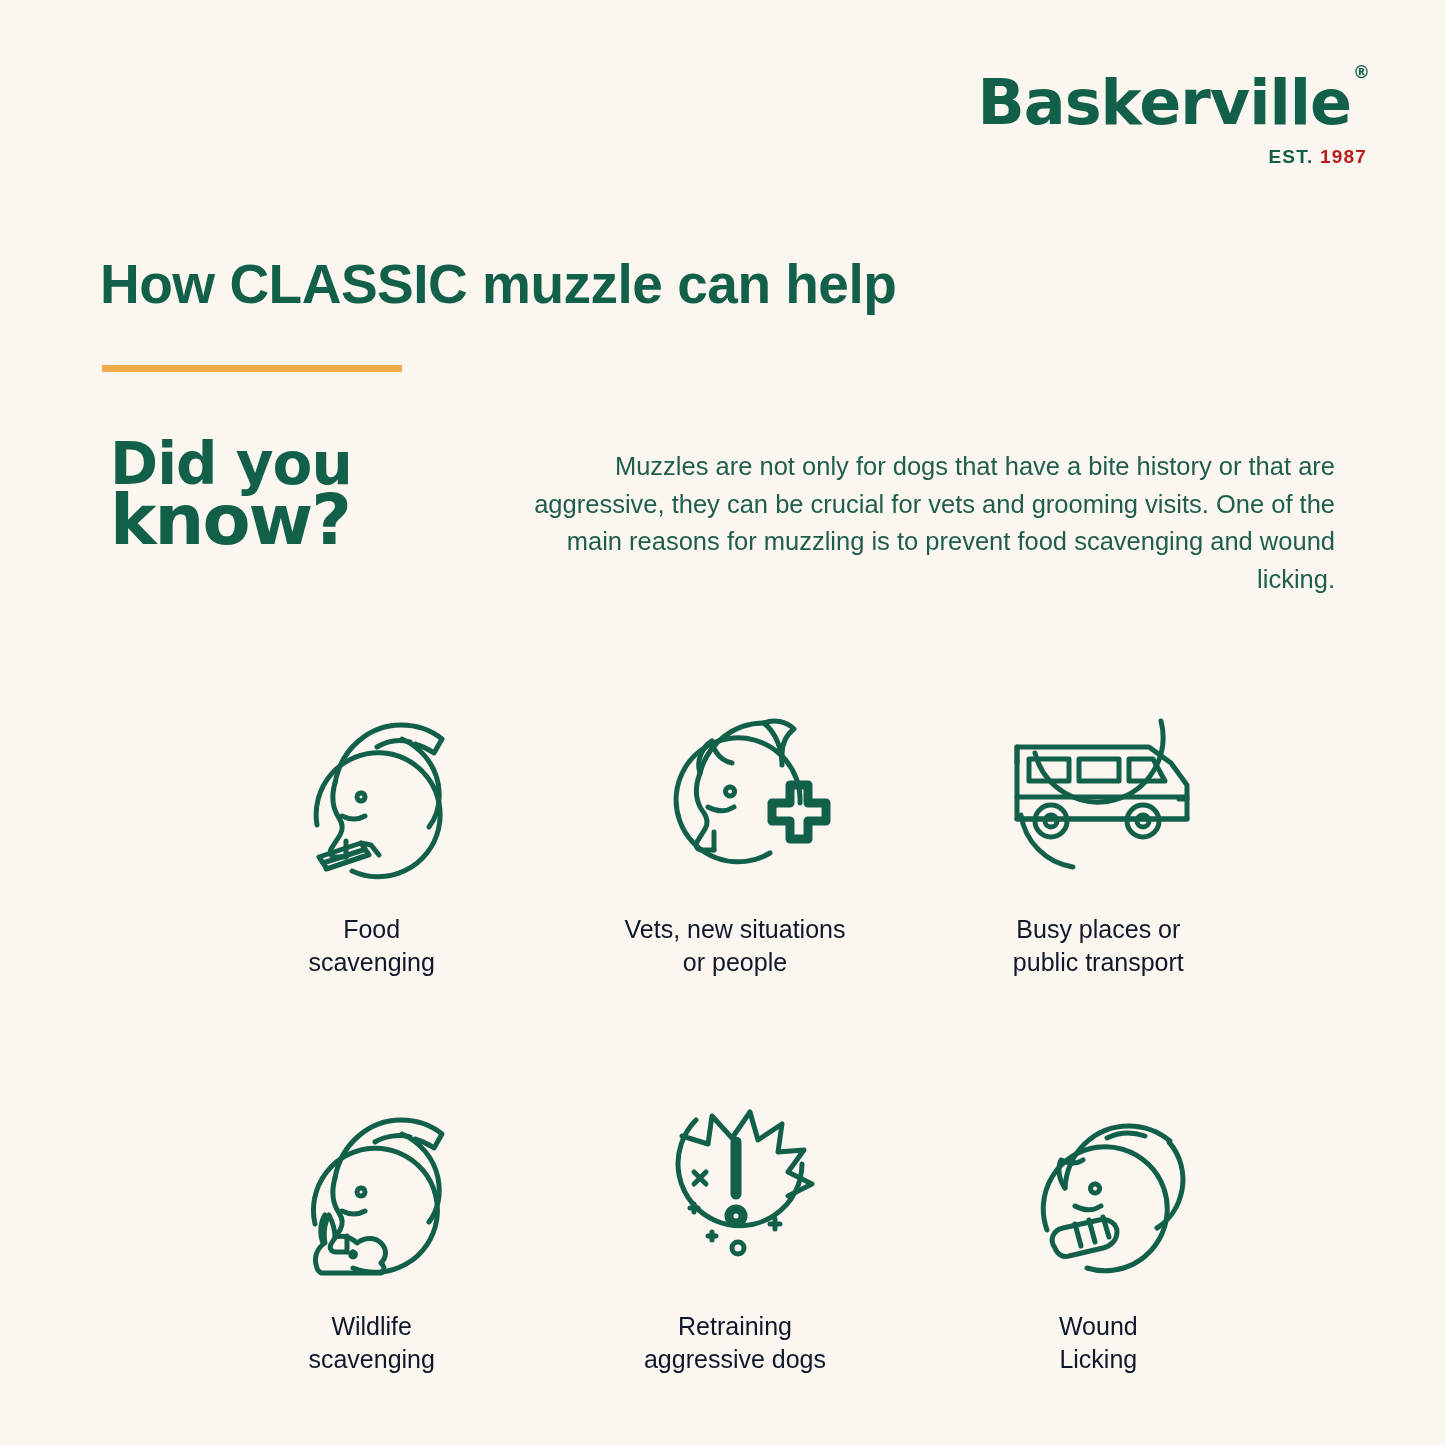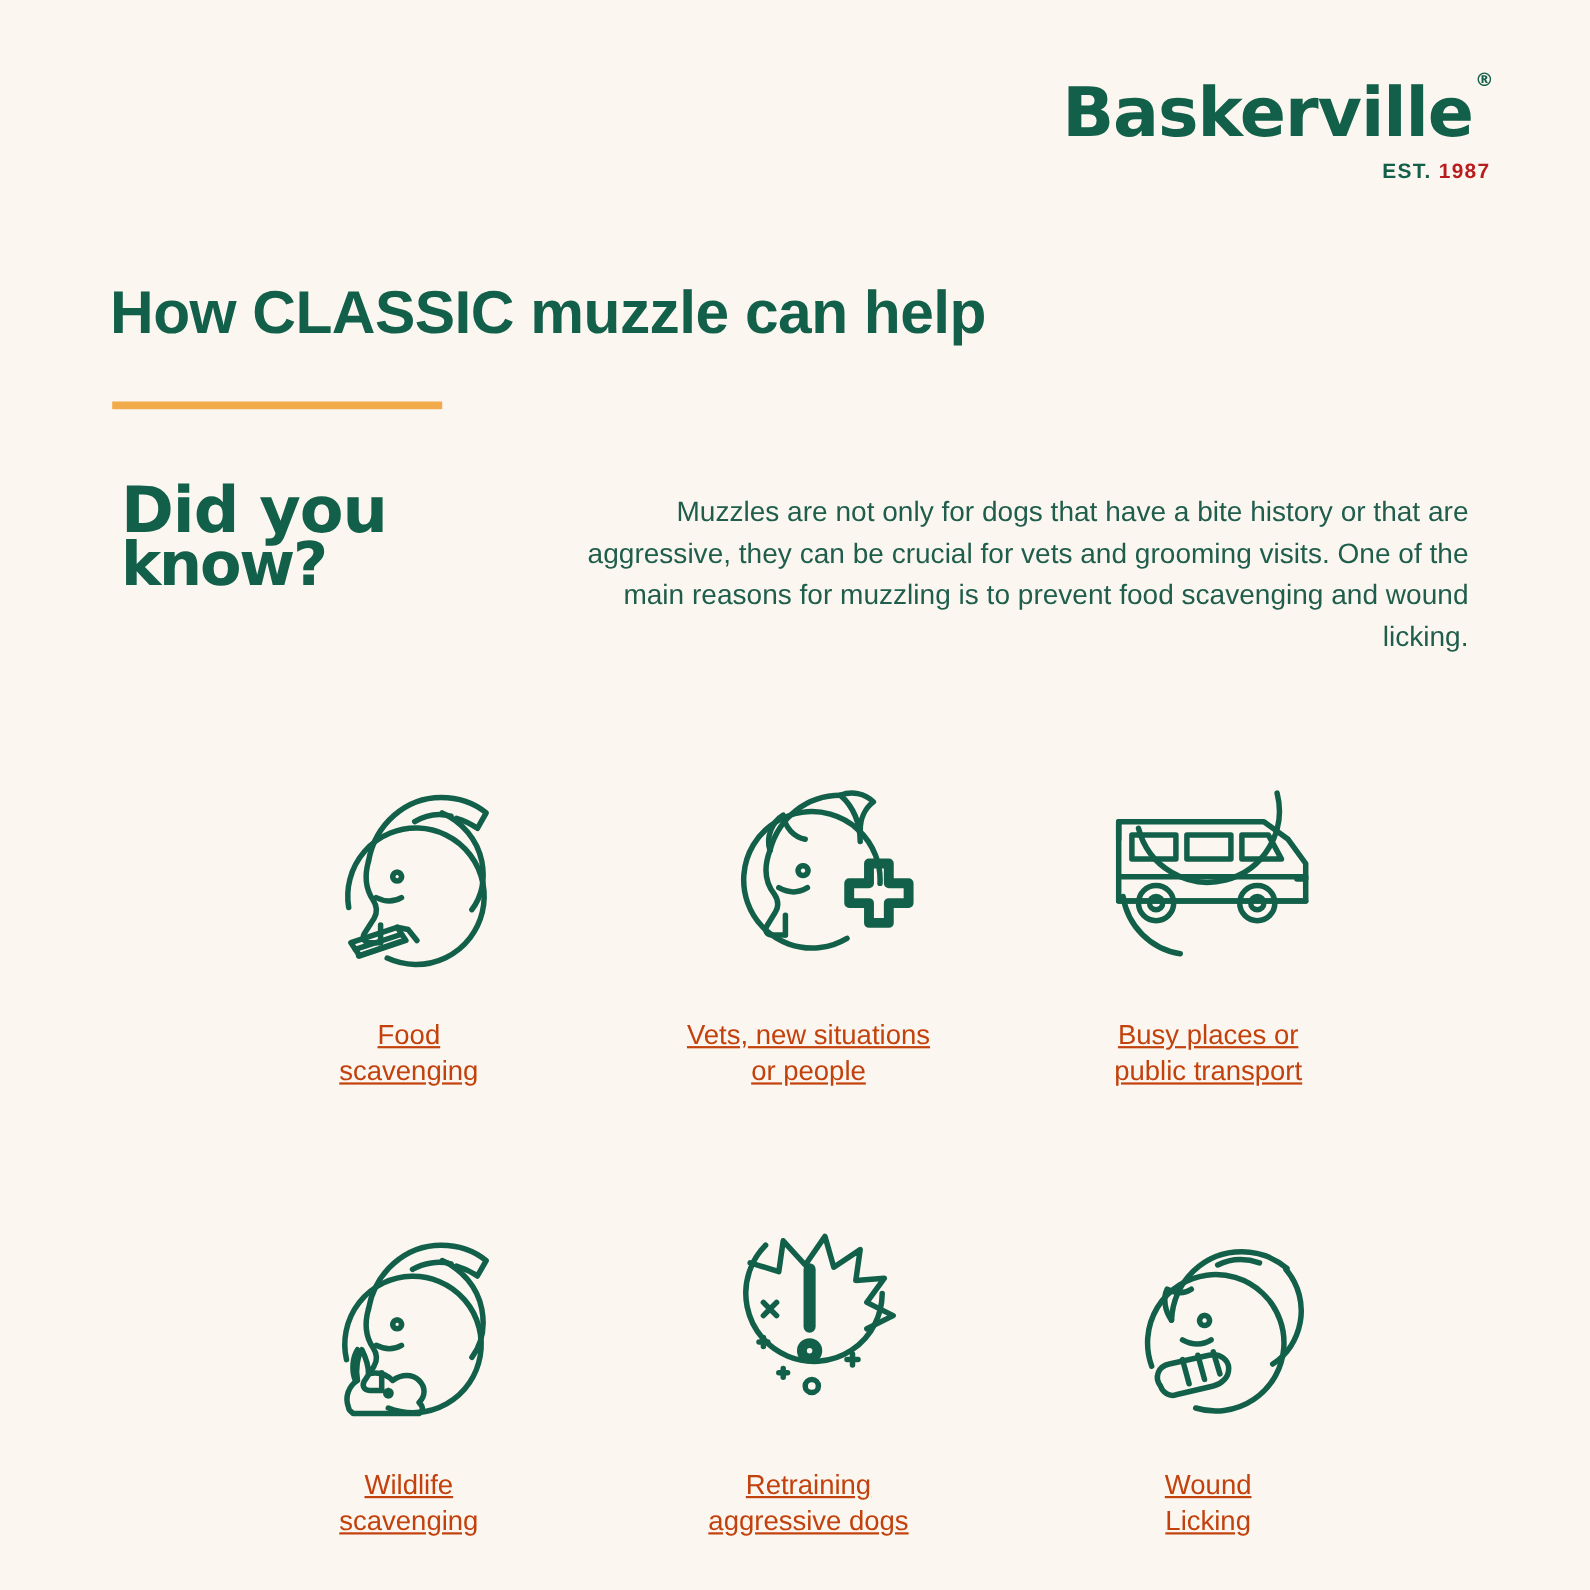--- a/index.html
+++ b/index.html
@@ -13,21 +13,21 @@
     font-family: "Liberation Sans", sans-serif;
     color: #1d6a4f;
     overflow: hidden;
     position: relative;
   }
 
   
   .brand {
     position: absolute;
     top: 72px;
-    right: 90px;
+    right: 78px;
     text-align: right;
     margin-left: 16px;
   }
   .brand-name {
     font-family: "DejaVu Sans", sans-serif;
     font-weight: bold;
     font-size: 62px;
     letter-spacing: -1px;
     color: #13604a;
     line-height: 1;
@@ -83,21 +83,21 @@
     font-weight: bold;
     color: #13604a;
     line-height: 0.86;
     margin-left: 10px;
   }
   .dyk-line1 {
     font-size: 58px;
     letter-spacing: -1px;
   }
   .dyk-line2 {
-    font-size: 55px;
+    font-size: 70px;
     letter-spacing: -2px;
   }
 
   .intro {
     position: absolute;
     top: 448px;
     left: 505px;
     width: 830px;
     font-size: 25.5px;
     line-height: 1.48;
@@ -118,26 +118,25 @@
   .cell {
     text-align: center;
   }
   .icon-wrap {
     height: 235px;
     display: flex;
     align-items: center;
     justify-content: center;
   }
   .cell-label {
-    margin-top: 18px;
+    margin-top: 6px;
     font-size: 25px;
     line-height: 1.32;
-    color: #c2410c;
+    color: #0f172a;
     white-space: pre-line;
-    text-decoration: underline;
   }
   svg { display: block; }
 </style>
 </head>
 <body>
 
 <div class="brand">
   <div class="brand-name"><span>Baskerville</span><span class="brand-reg">®</span></div>
   <div class="brand-est">
     <span>EST.</span>

